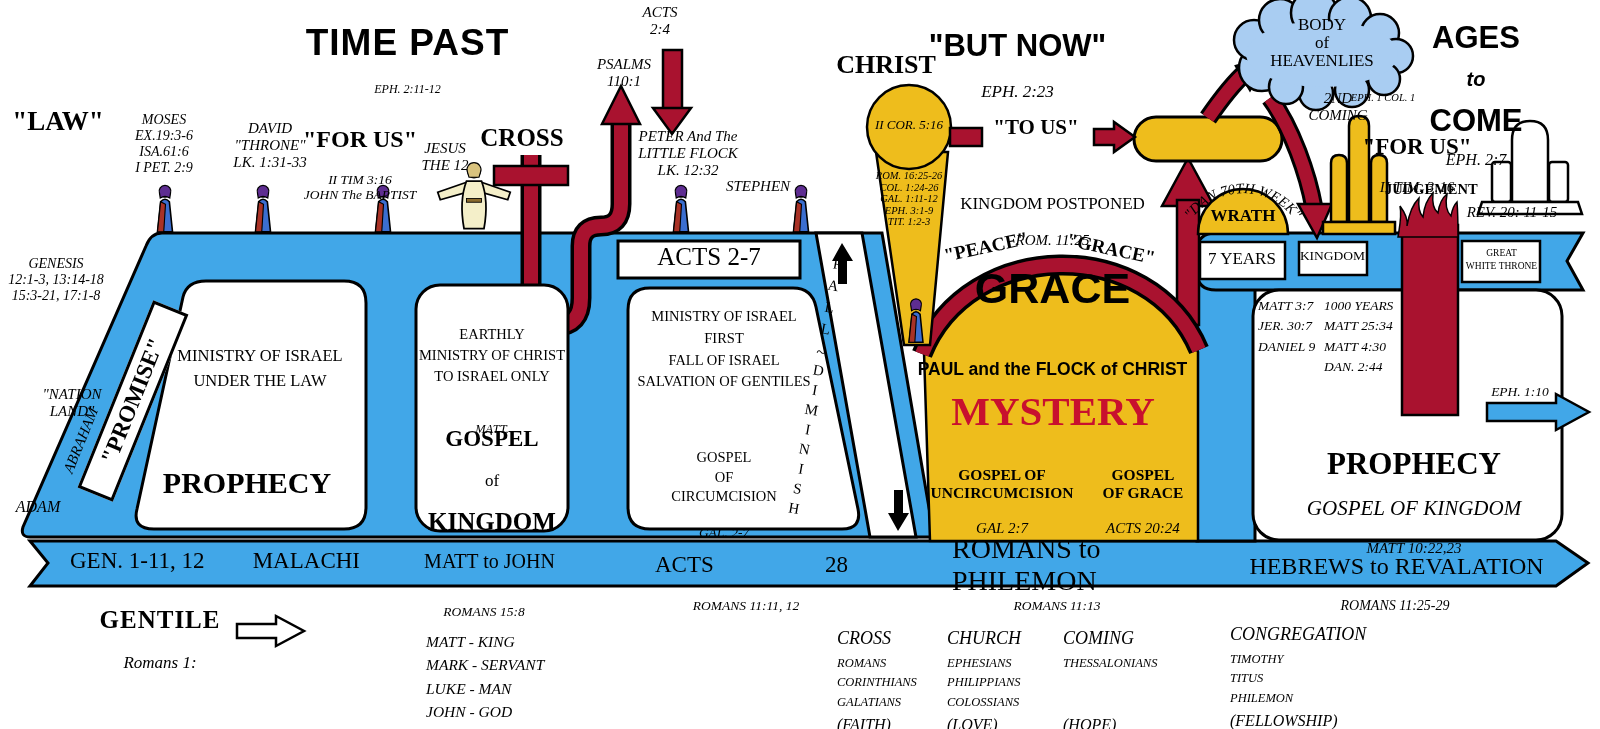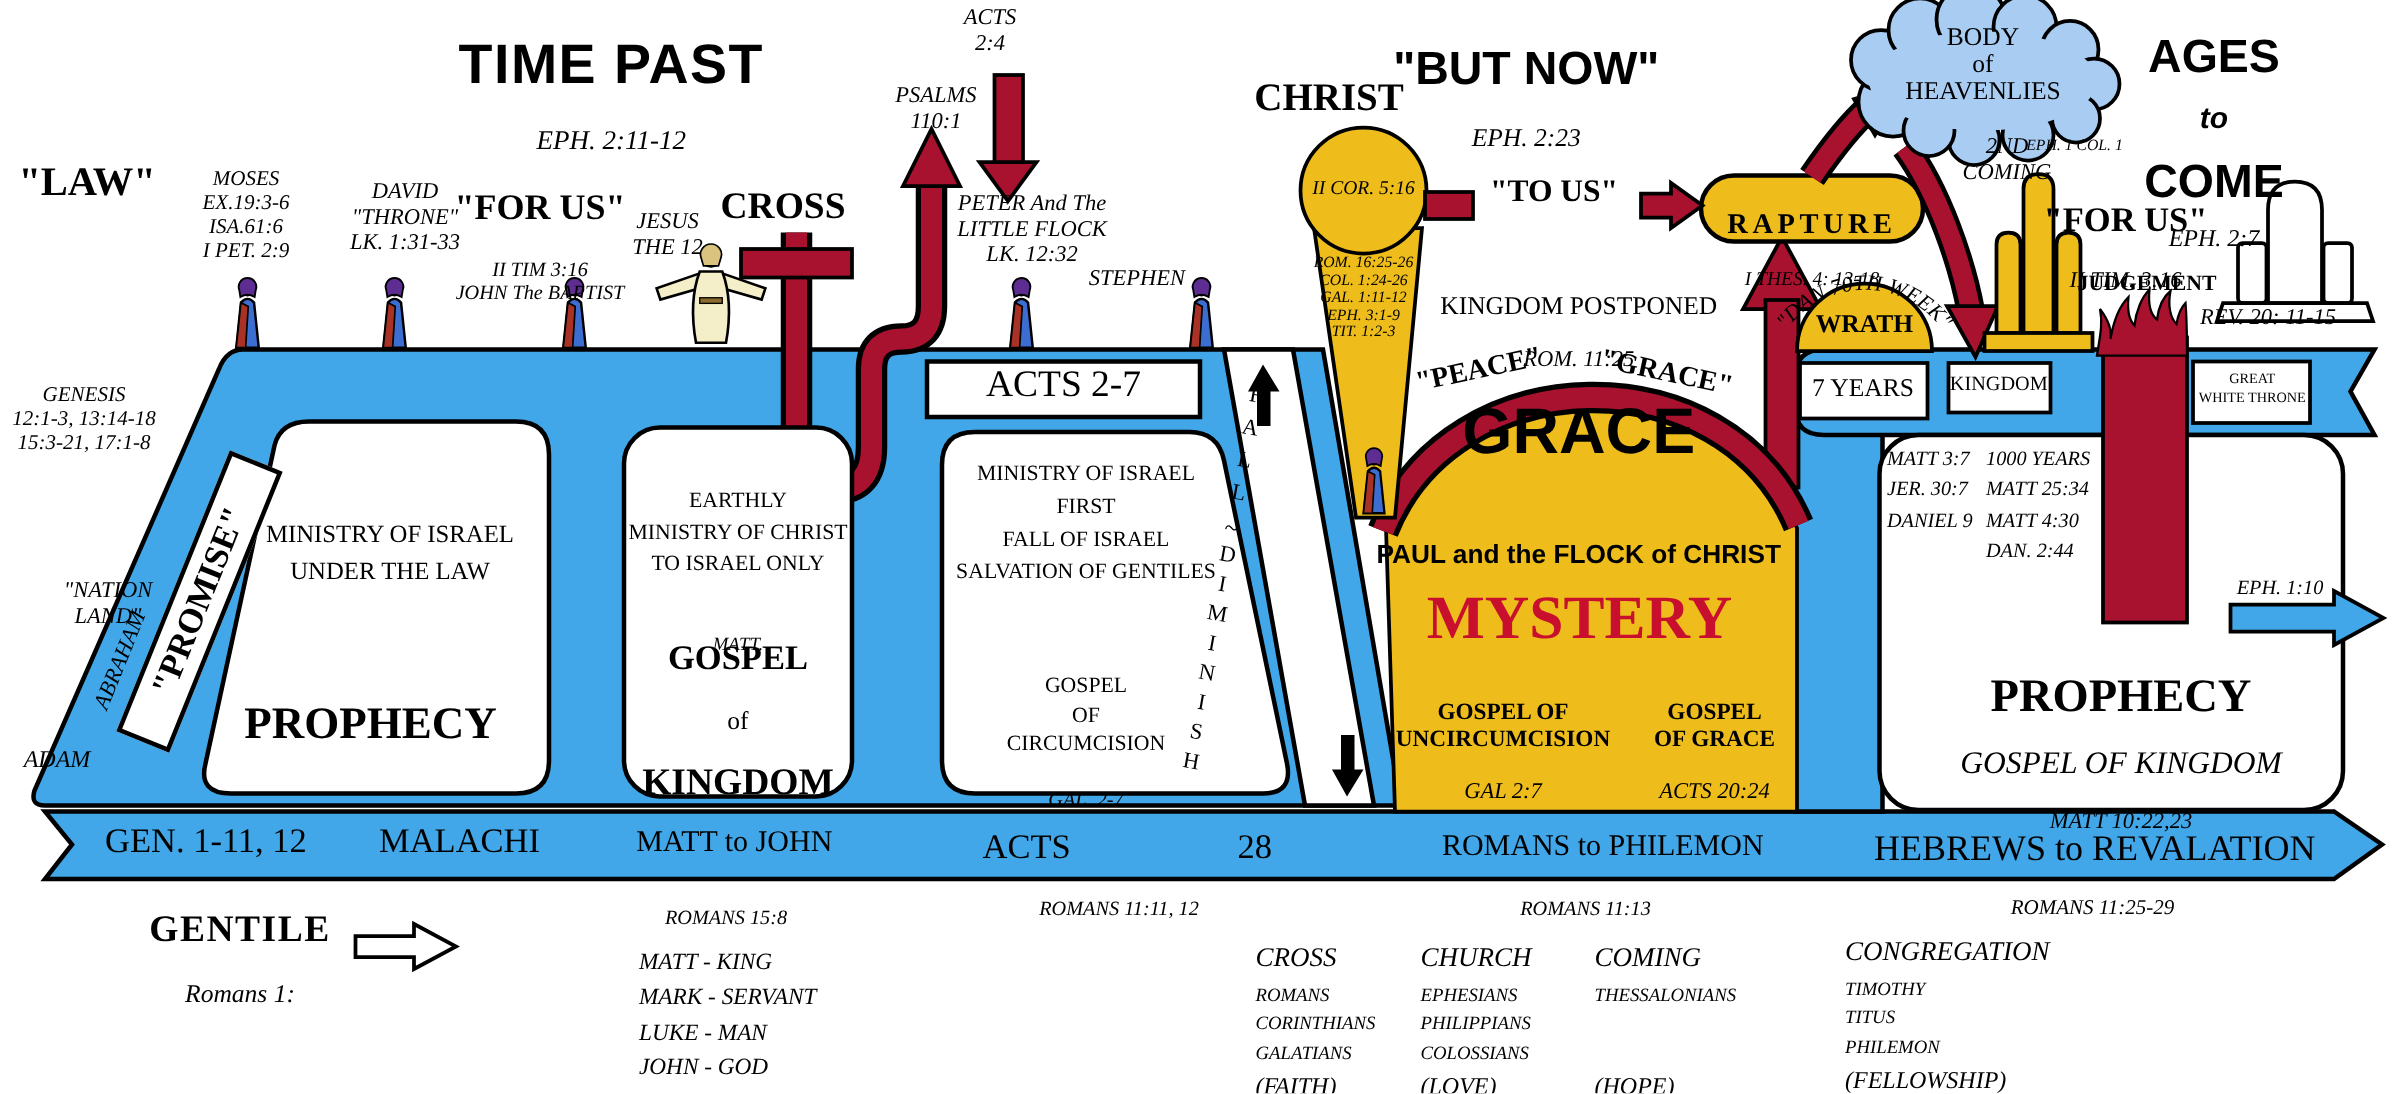--- a/index.html
+++ b/index.html
@@ -123,21 +123,21 @@
   <use href="#fig-person" x="248" y="183" width="30" height="50"></use>
   <use href="#fig-person" x="368" y="183" width="30" height="50"></use>
   <use href="#fig-jesus" x="434" y="158" width="80" height="76"></use>
   <use href="#fig-person" x="666" y="183" width="30" height="50"></use>
   <use href="#fig-person" x="786" y="183" width="30" height="50"></use>
   <use href="#fig-person" x="902" y="296" width="28" height="48"></use>
 </svg>
 
 <div class="t sans" style="left:300px;top:4px;width:215px;">
   <div style="font-size:37px;font-weight:800;letter-spacing:1px;">TIME PAST</div>
-  <div class="ser it" style="font-size:18px;">EPH. 2:11-12</div>
+  <div class="ser it" style="font-size:12px;">EPH. 2:11-12</div>
 </div>
 
 <div class="t it" style="left:628px;top:4px;width:64px;font-size:15px;">ACTS
 2:4</div>
 <div class="t it" style="left:582px;top:56px;width:84px;font-size:15px;">PSALMS
 110:1</div>
 
 <div class="t b" style="left:6px;top:106px;width:104px;font-size:27px;">"LAW"</div>
 <div class="t it" style="left:126px;top:112px;width:76px;font-size:14px;">MOSES
 EX.19:3-6
@@ -174,24 +174,20 @@
 EPH. 3:1-9
 TIT. 1:2-3</div>
 
 <div class="t b" style="left:982px;top:116px;width:108px;font-size:21px;">"TO US"</div>
 
 <div class="t" style="left:935px;top:176px;width:235px;">
   <div style="font-size:17px;">KINGDOM POSTPONED</div>
   <div class="it" style="font-size:15px;">ROM. 11:25</div>
 </div>
 
-<div class="t" style="left:1134px;top:121px;width:148px;">
-  <div class="b" style="font-size:19px;letter-spacing:3px;">RAPTURE</div>
-  <div class="it" style="font-size:13px;">I THES. 4: 13-18</div>
-</div>
 
 <svg class="base" width="1600" height="729" style="pointer-events:none;">
   <g fill="#A9CDF2" stroke="#000" stroke-width="2.5">
     <circle cx="1262" cy="68" r="23"></circle>
         <circle cx="1254" cy="40" r="20"></circle>
     <circle cx="1280" cy="20" r="21"></circle>
         <circle cx="1314" cy="13" r="23"></circle>
     <circle cx="1350" cy="18" r="21"></circle>
         <circle cx="1380" cy="33" r="19"></circle>
     <circle cx="1396" cy="56" r="17"></circle>
@@ -306,21 +302,21 @@
 
 <div class="boxlabel spread ser" style="left:54px;top:545px;width:290px;height:32px;font-size:23px;padding:0 16px;">
   <span>GEN. 1-11, 12</span>
   <span>MALACHI</span>
 </div>
 <div class="boxlabel ser" style="left:413px;top:545px;width:153px;height:32px;font-size:20px;">MATT to JOHN</div>
 <div class="boxlabel spread ser" style="left:619px;top:548px;width:265px;height:33px;font-size:23px;padding:0 36px;box-sizing:border-box;">
   <span>ACTS</span>
   <span>28</span>
 </div>
-<div class="boxlabel ser" style="left:952px;top:548px;width:233px;height:33px;font-size:20px;">ROMANS to PHILEMON</div>
+<div class="boxlabel ser" style="left:952px;top:548px;width:233px;height:33px;font-size:28px;">ROMANS to PHILEMON</div>
 <div class="boxlabel ser" style="left:1240px;top:547px;width:313px;height:39px;font-size:24px;">HEBREWS to REVALATION</div>
 
 <div class="t" style="left:80px;top:588px;width:160px;">
   <div class="b" style="font-size:25px;letter-spacing:1px;">GENTILE</div>
   <div class="it" style="font-size:17px;">Romans 1:</div>
 </div>
 <div class="t it" style="left:424px;top:604px;width:120px;font-size:13.5px;">ROMANS 15:8</div>
 <div class="t it left" style="left:426px;top:630px;width:160px;font-size:15.5px;line-height:1.5;">MATT - KING
 MARK - SERVANT
 LUKE - MAN

